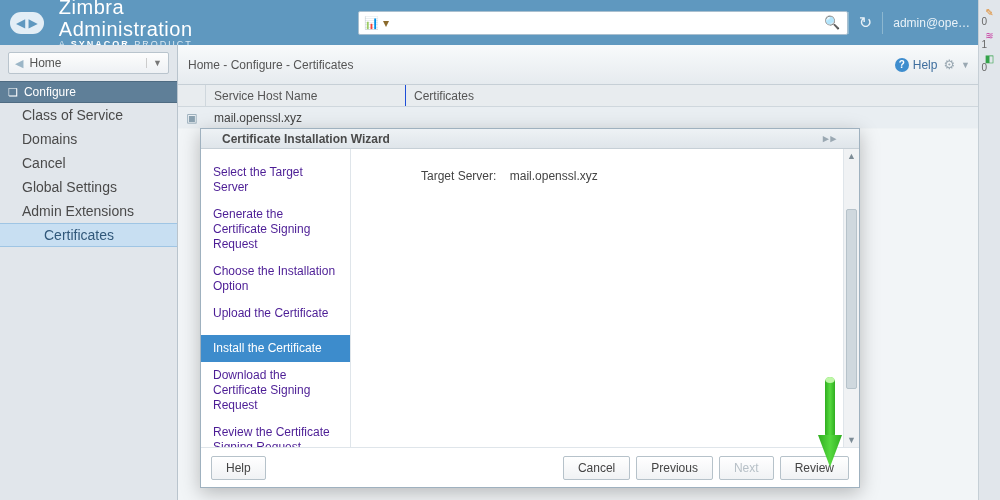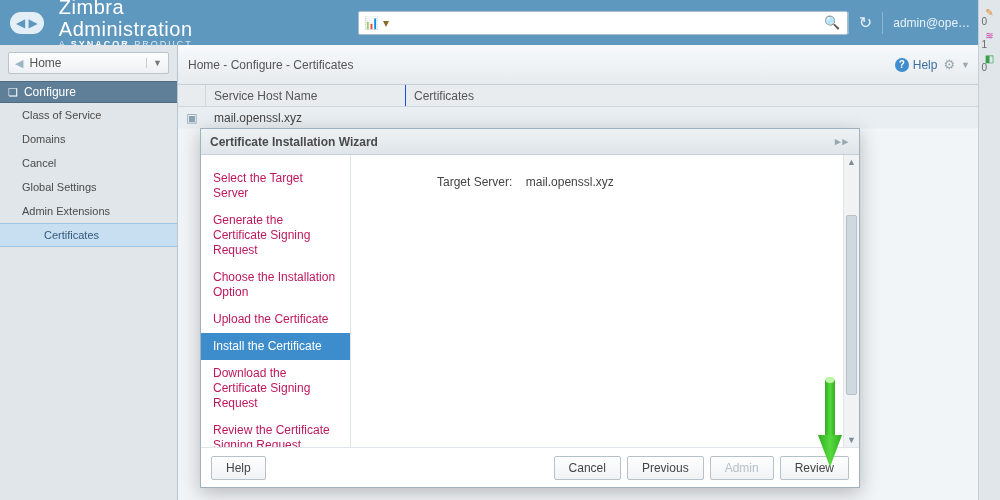--- a/index.html
+++ b/index.html
@@ -25,21 +25,21 @@
   .top-right .caret { font-size:10px; }
 
   
   .workarea { display:flex; height:455px; }
   .sidebar { width:178px; background:#e1e6eb; border-right:1px solid #b9c4cd; }
   .home-btn { margin:7px 8px; height:22px; background:linear-gradient(#fdfdfd,#eef1f4); border:1px solid #b9c4cd; border-radius:2px; display:flex; align-items:center; padding:0 6px; font-size:12px; color:#555; }
   .home-btn .tri { margin-left:auto; font-size:9px; color:#777; border-left:1px solid #ccc; padding-left:6px; }
   .home-btn .back { font-size:11px; color:#9cb6c7; margin-right:6px; }
   .side-group { height:22px; background:#5f7f98; color:#fff; display:flex; align-items:center; padding:0 8px; font-size:12px; border-top:1px solid #4e6b82; border-bottom:1px solid #4e6b82;}
   .side-group .ic { margin-right:6px; font-size:11px; }
-  .side-item { height:24px; display:flex; align-items:center; padding:0 8px 0 22px; font-size:11px; color:#4a4a4a; cursor:default; }
+  .side-item { height:24px; display:flex; align-items:center; padding:0 8px 0 22px; font-size:14px; color:#4a4a4a; cursor:default; }
   .side-item.sel { background:#c8dff2; border:1px solid #9fc5e4; border-left:none; border-right:none; color:#31587a;padding-left:44px;}
   
   .main { flex:1; display:flex; flex-direction:column; }
   .crumbbar { height:40px; background:linear-gradient(#f8fafb,#e6ebef); border-bottom:1px solid #c6cfd6; display:flex; align-items:center; padding:0 10px; font-size:12px; color:#555; }
   .crumbbar .help { margin-left:auto; display:flex; align-items:center; gap:4px; color:#3e6e9e; }
   .crumbbar .help-ic { width:14px; height:14px; border-radius:50%; background:#3e8dce; color:#fff; font-size:10px; display:flex; align-items:center; justify-content:center; font-weight:bold;}
   .crumbbar .gear { color:#9aa8b2; font-size:13px; margin-left:6px;}
   .crumbbar .expander { width:12px; margin-left:8px; color:#9aa8b2; font-size:10px;}
   .tbl-head { height:22px; background:#e8ecef; border-bottom:1px solid #cfd7dd; display:flex; font-size:12px; color:#555;}
   .tbl-head .col { padding:4px 8px; border-right:1px solid #1d4ed8;}
@@ -49,28 +49,28 @@
   .tbl-row { height:22px; display:flex; align-items:center; font-size:12px; color:#444; border-bottom:1px solid #eef2f4;}
   .tbl-row .col.c1{ width:28px; text-align:center; color:#8aa1b0;}
   .tbl-row .col.c2{ width:200px; padding-left:8px;}
   .content-bg { flex:1; background:#f2f5f7; position:relative; }
 
   
   .iconstrip { position:absolute; right:0; top:0; width:22px; height:100%; background:#e1e6eb; border-left:1px solid #c6cfd6; display:flex; flex-direction:column; align-items:center; padding-top:4px; gap:6px; font-size:12px;}
   .iconstrip .pill { width:16px; height:16px; border-radius:3px; display:flex; align-items:center; justify-content:center; font-size:10px;}
   .iconstrip .num { font-size:10px; color:#666; margin-top:-4px;}
   .dialog { position:absolute; left:200px; top:128px; width:660px; height:360px; background:#fff; border:1px solid #9fb1bf; box-shadow:0 5px 18px rgba(0,0,0,.25); display:flex; flex-direction:column;}
-  .dialog-title { height:26px; background:linear-gradient(#eef2f5,#dfe5ea); border-bottom:1px solid #c6cfd6; display:flex; align-items:center; padding:0 9px; font-size:12px; font-weight:bold; color:#4a4a4a;}
+  .dialog-title { height:20px; background:linear-gradient(#eef2f5,#dfe5ea); border-bottom:1px solid #c6cfd6; display:flex; align-items:center; padding:0 21px; font-size:12px; font-weight:bold; color:#4a4a4a;}
   .dialog-title .dots { margin-left:auto; color:#9aa8b2; letter-spacing:2px; font-size:11px;}
   .dialog-body { flex:1; display:flex; min-height:0;}
   .steps { width:150px; border-right:1px solid #dfe5ea; padding:10px 0; font-size:12px; overflow:hidden;}
-  .step { padding:6px 12px; color:#be185d; line-height:1.25;}
-  .step.sel { background:#3d8ccc; color:#fff;}
+  .step { padding:6px 12px; color:#4c1d95; line-height:1.25;}
+  .step.sel { background:#3d8ccc; color:#fff;margin-top:8px;}
   .dlg-content { flex:1; position:relative; padding:20px 16px 10px 70px; font-size:12px; color:#444; }
-  .dlg-content .srv-label { display:inline-block;margin-left:16px; }
+  .dlg-content .srv-label { display:inline-block; }
   .dlg-scroll { position:absolute; right:0; top:0; bottom:0; width:16px; background:#f0f2f4; border-left:1px solid #dfe5ea;}
   .dlg-scroll .thumb { position:absolute; left:2px; right:2px; top:60px; height:180px; background:#cfd8de; border:1px solid #b6c2ca; border-radius:2px;}
   .dlg-scroll .arrow { position:absolute; left:0; right:0; text-align:center; font-size:9px; color:#7d8c96;}
   .dlg-scroll .arrow.up{ top:2px;} .dlg-scroll .arrow.dn{ bottom:2px;}
   .dialog-foot { height:40px; border-top:1px solid #dfe5ea; display:flex; align-items:center; padding:0 10px; gap:6px;}
   .dialog-foot .spacer { flex:1;}
   .btn { height:24px; padding:0 14px; background:linear-gradient(#fff,#f0f2f4); border:1px solid #b6c2ca; border-radius:2px; font-size:12px; color:#444; display:flex; align-items:center; cursor:default;}
   .btn.disabled { color:#b7c0c7; } 
   .green-arrow { position:absolute; left:816px; top:375px; width:28px; height:95px; pointer-events:none;}
 </style>
@@ -192,21 +192,21 @@
         <span>Help</span>
       </div>
     <div class="spacer"></div>
     <div class="btn">
         <span>Cancel</span>
       </div>
     <div class="btn">
         <span>Previous</span>
       </div>
     <div class="btn disabled">
-        <span>Admin</span>
+        <span>Next</span>
       </div>
     <div class="btn">
         <span>Review</span>
       </div>
   </div>
 </div>
 
 <svg class="green-arrow" viewBox="0 0 28 95">
   <defs>
     <linearGradient id="g" x1="0" x2="1">

